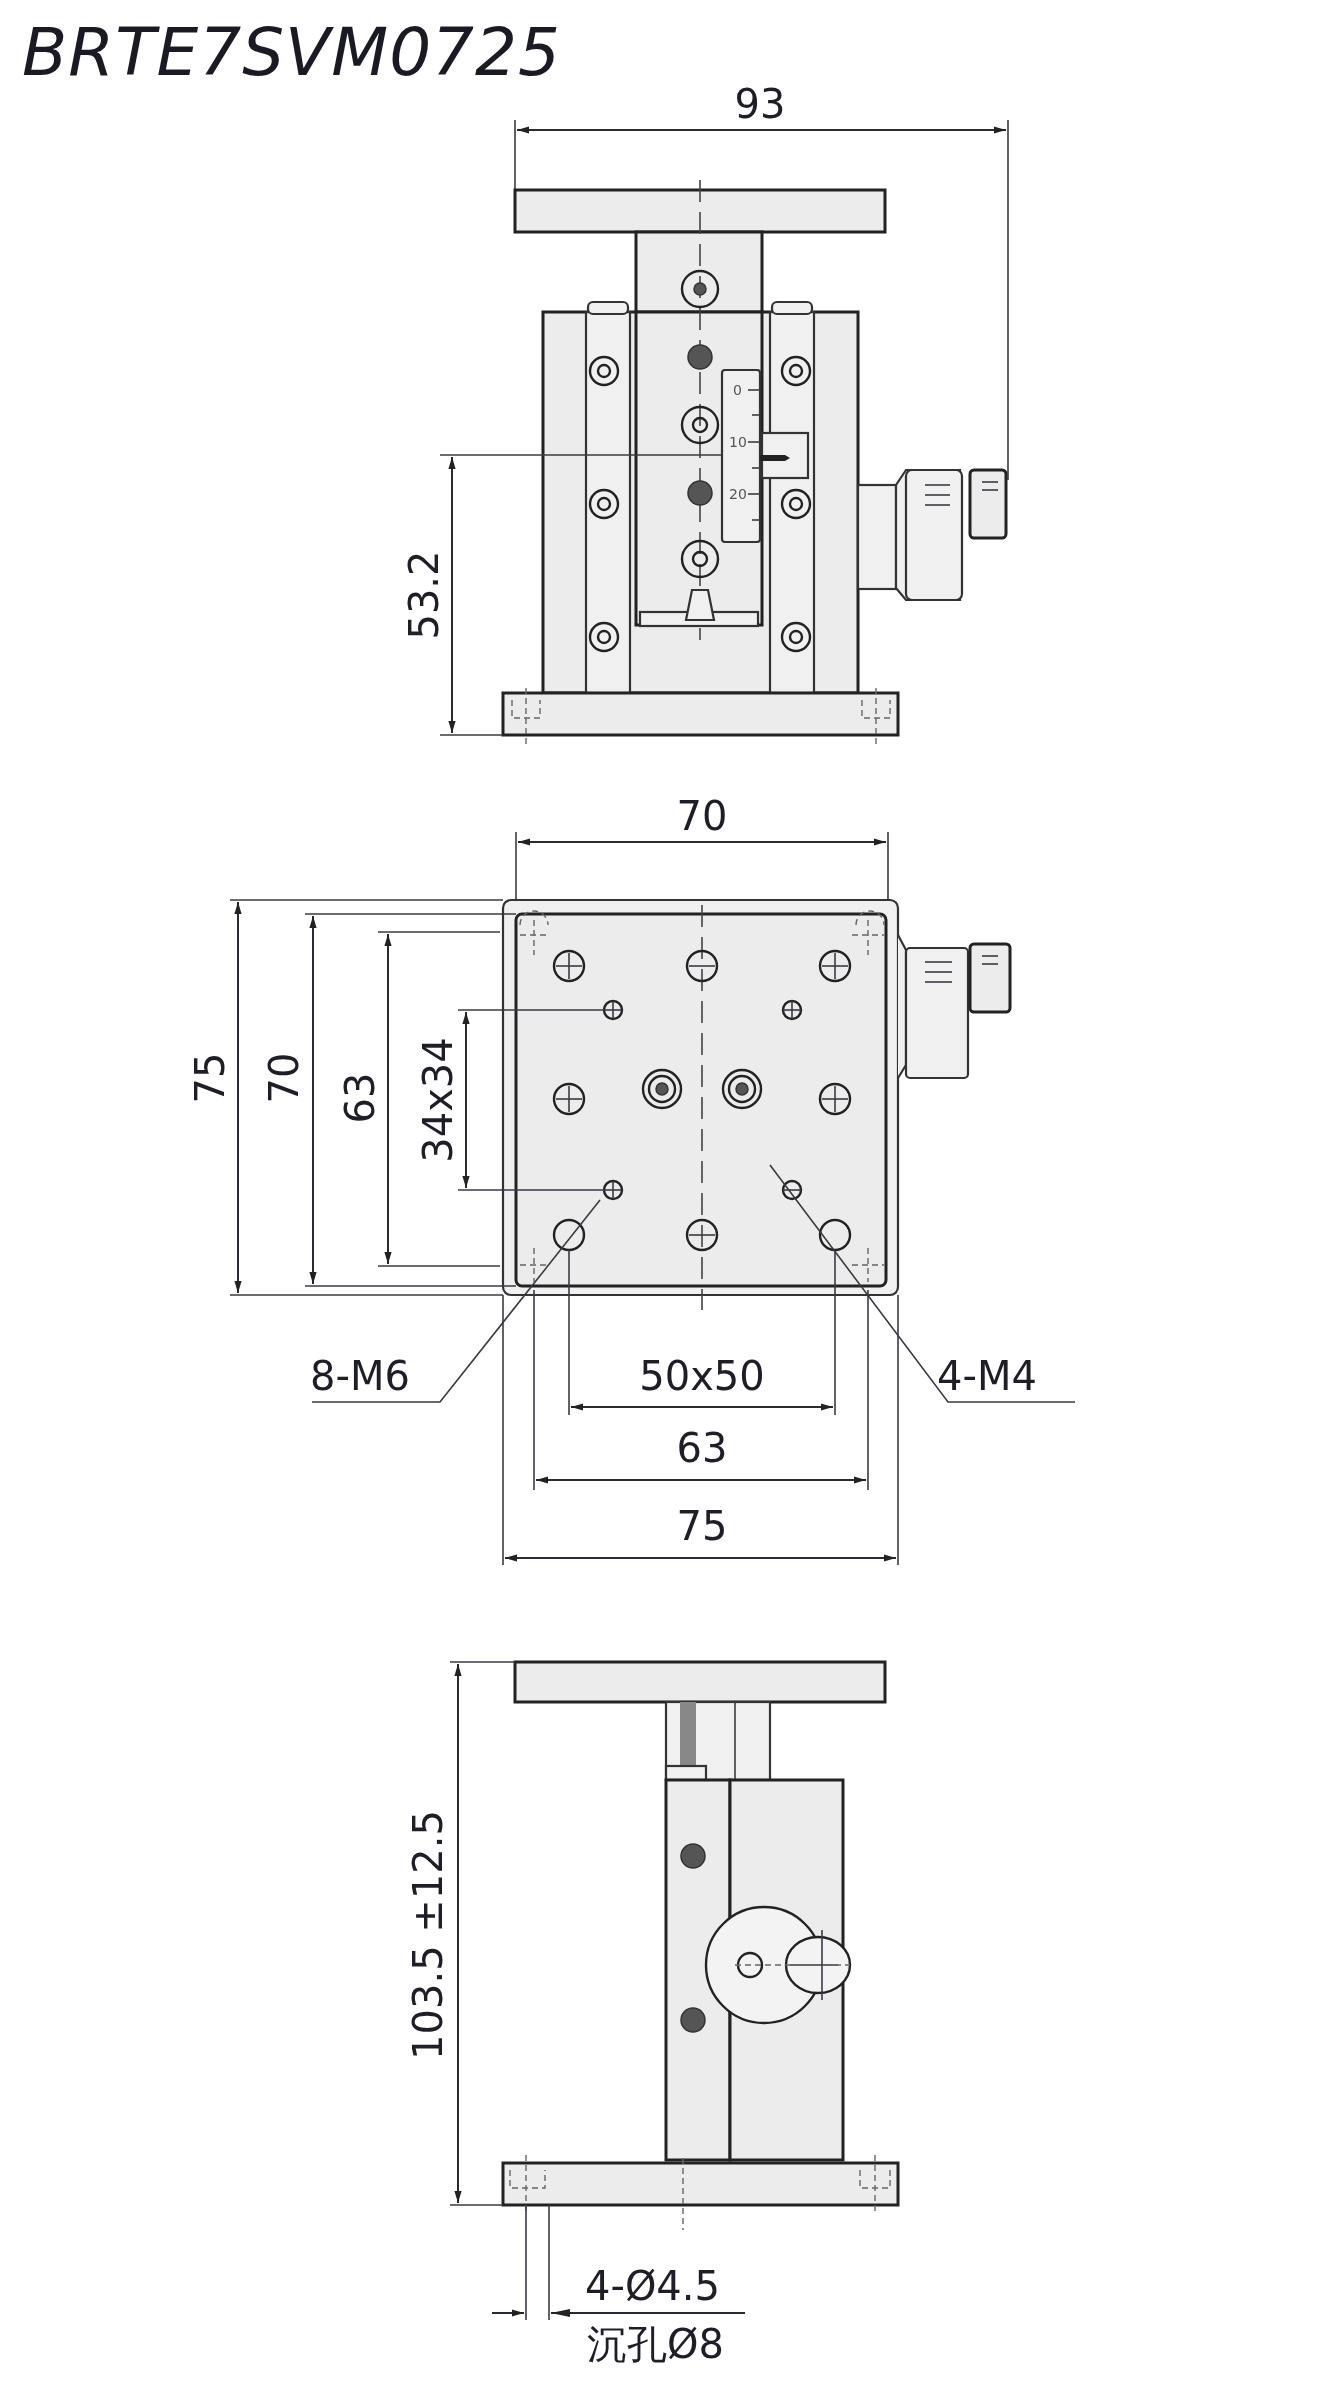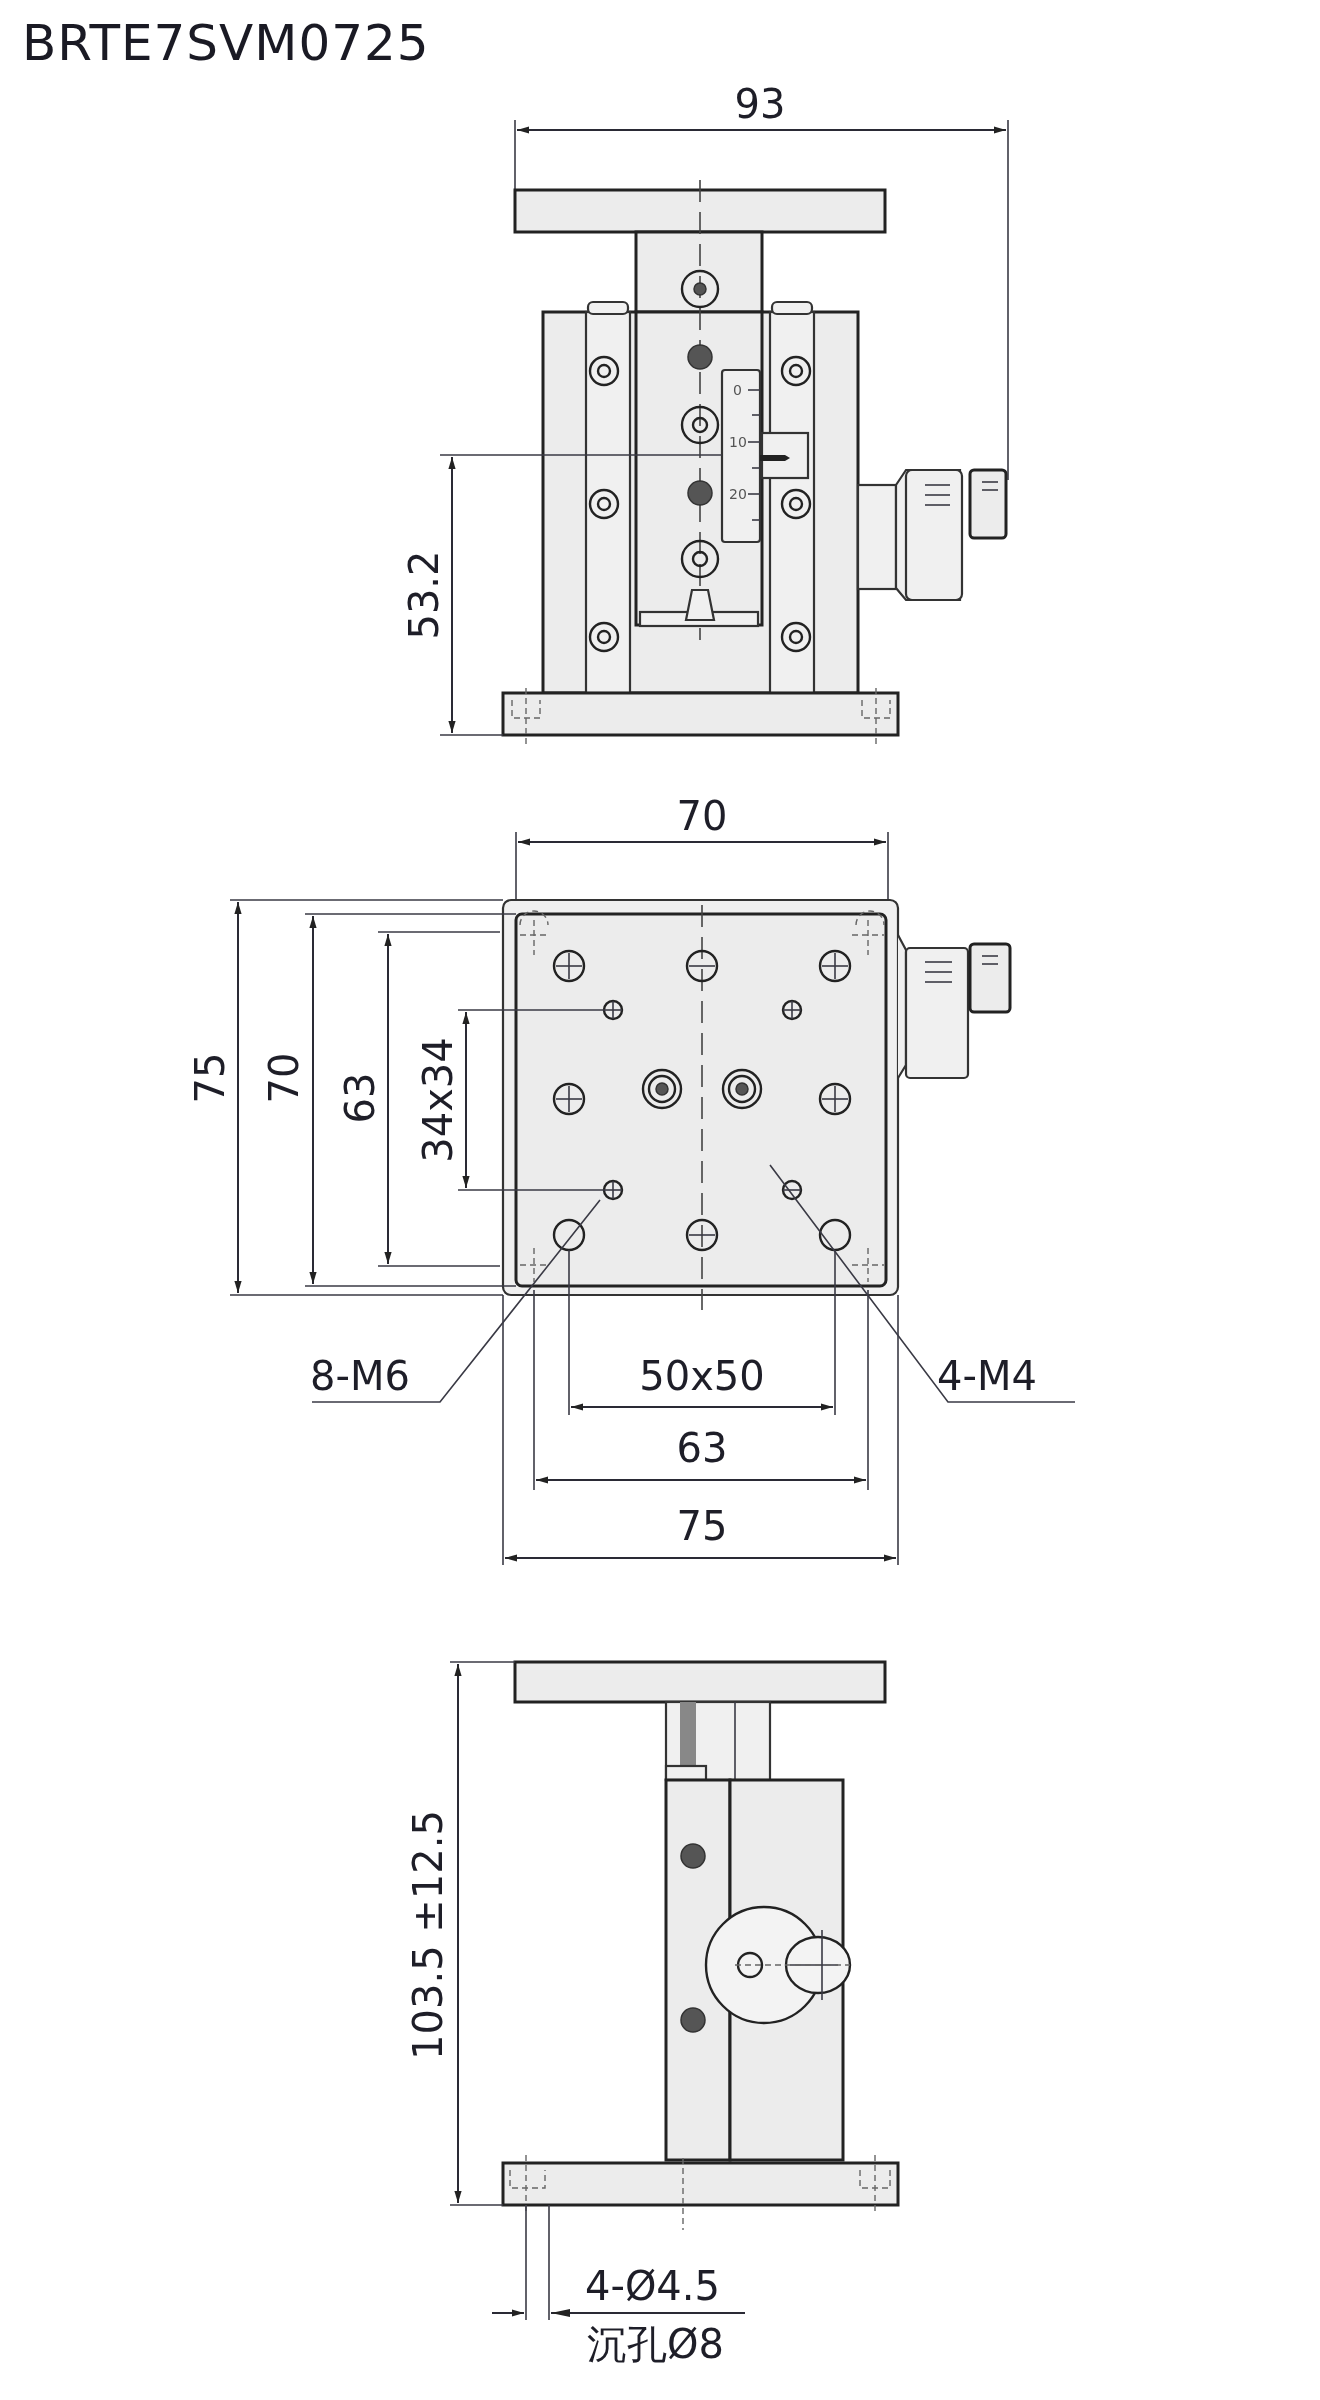--- a/index.html
+++ b/index.html
@@ -1,17 +1,17 @@
 <!DOCTYPE html>
 <html><head>
 <meta charset="utf-8">
 <style>
   html, body { margin: 0; padding: 0; background: #ffffff; }
   body { width: 1320px; height: 2400px; position: relative; overflow: hidden; font-family: "DejaVu Sans", sans-serif; }
-  .title { position: absolute; left: 22px; top: 14px; font-size: 50px; color: #1a1a24; letter-spacing: 1px; font-family: "DejaVu Sans", sans-serif; }
+  .title { position: absolute; left: 22px; top: 14px; font-size: 66px; color: #1a1a24; letter-spacing: 1px; font-family: "DejaVu Sans", sans-serif; font-style: italic; }
   svg { position: absolute; left: 0; top: 0; }
   .part { fill: #ececec; stroke: #222; stroke-width: 3; }
   .partl { fill: #f0f0f0; stroke: #333; stroke-width: 2.2; }
   .dim { stroke: #2a2a35; stroke-width: 2; fill: none; }
   .ext { stroke: #3a3a45; stroke-width: 1.6; fill: none; }
   .center { stroke: #444; stroke-width: 1.6; stroke-dasharray: 22 10; fill: none; }
   .hole { fill: none; stroke: #222; stroke-width: 2.4; }
   .dark { fill: #555; stroke: #333; stroke-width: 1.5; }
   .hid { fill: none; stroke: #666; stroke-width: 1.4; stroke-dasharray: 6 4; }
   .lbl { font-family: "DejaVu Sans", sans-serif; font-size: 40px; fill: #1e1e28; }

